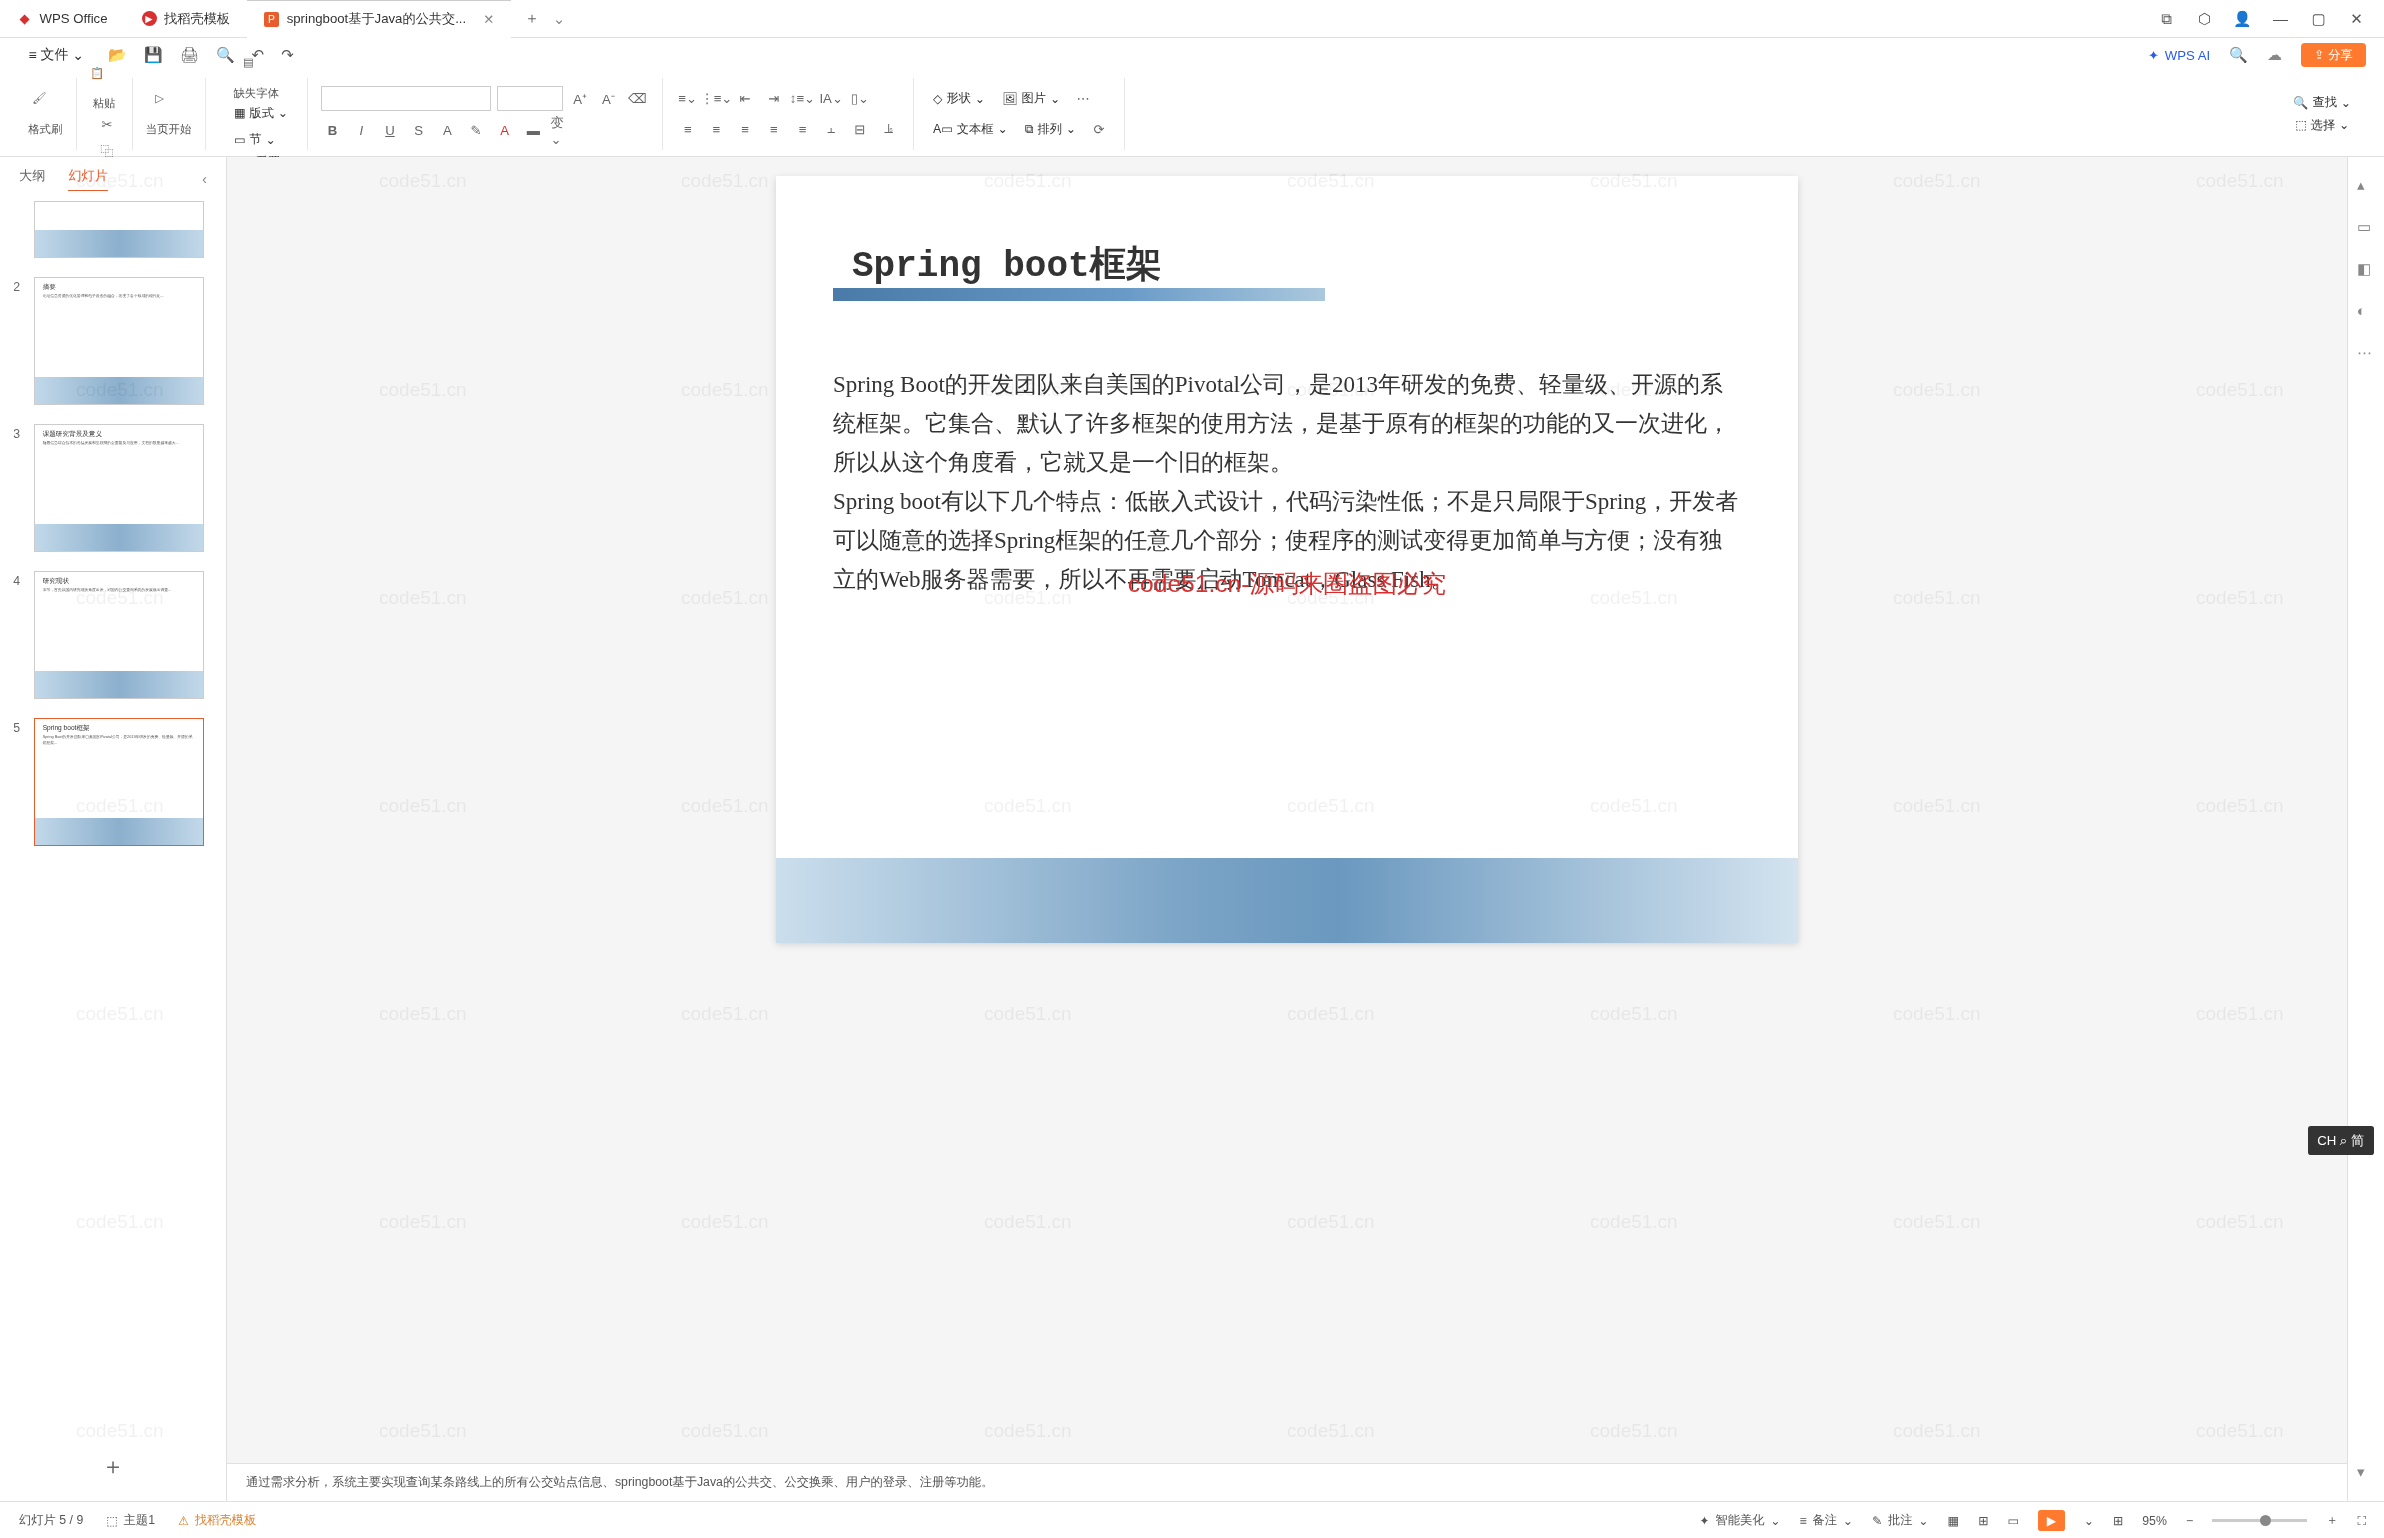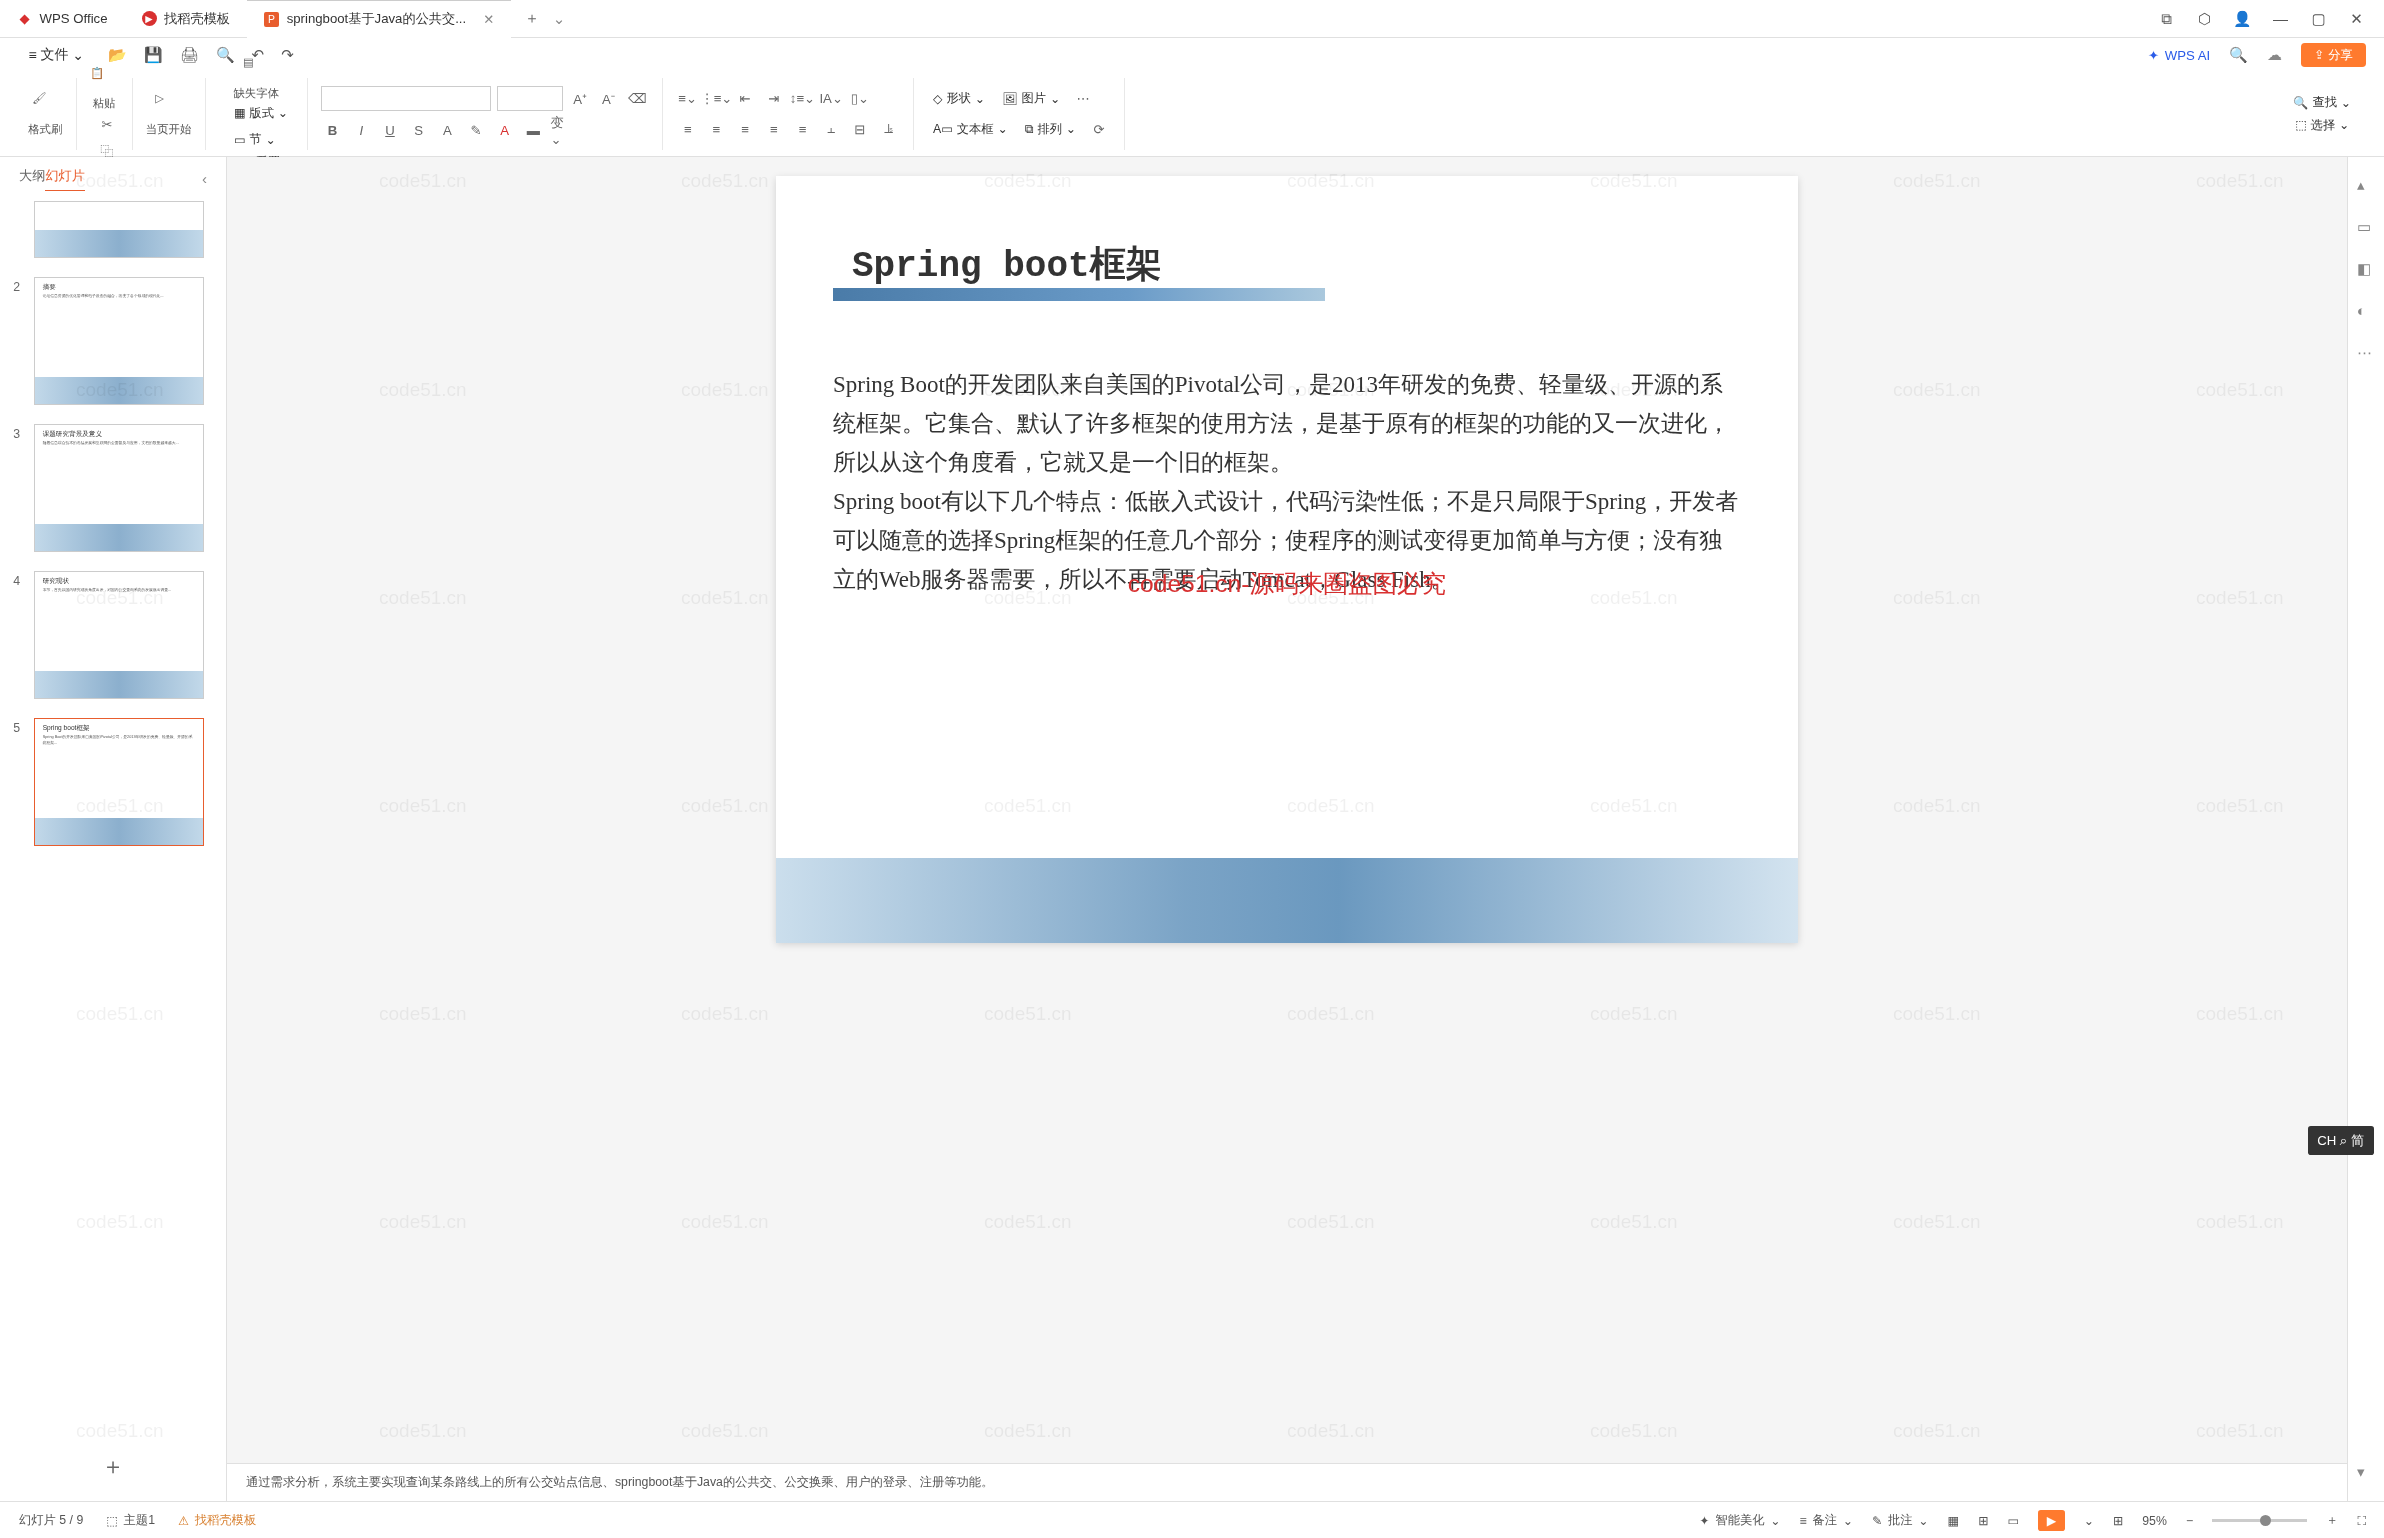--- a/index.html
+++ b/index.html
@@ -39,21 +39,21 @@
 .font-name { width: 170px; }
 .font-size { width: 66px; }
 .shape-btn { display: flex; align-items: center; gap: 3.8px; font-size: 12.3px; color: #333; padding: 1.9px 5.7px; }
 .ribbon-spacer { flex: 1; }
 
 
 .workspace { display: flex; height: calc(100% - 38px - 34px - 85px - 38px); }
 
 
 .sidebar { width: 227px; background: #fff; border-right: 0.9px solid #e0e0e0; display: flex; flex-direction: column; }
-.sidebar-tabs { display: flex; padding: 9.5px 19px 0; align-items: center; }
+.sidebar-tabs { display: flex; padding: 9.5px 19px 0; gap: 23px; align-items: center; }
 .sidebar-tab { font-size: 13.2px; color: #666; padding-bottom: 5.7px; }
 .sidebar-tab.active { color: #e85d2e; border-bottom: 1.9px solid #e85d2e; }
 .collapse-icon { margin-left: auto; color: #888; }
 .thumbs { flex: 1; overflow-y: auto; padding: 9.5px 13.2px; }
 .thumb-item { display: flex; gap: 9.5px; margin-bottom: 19px; }
 .thumb-num { font-size: 12.3px; color: #666; width: 11.4px; padding-top: 3.8px; }
 .thumb { width: 170px; height: 128px; background: #fff; border: 0.9px solid #ccc; position: relative; overflow: hidden; }
 .thumb.active { border: 1.9px solid #e85d2e; }
 .thumb-water { position: absolute; bottom: 0; left: 0; right: 0; height: 26.5px; background: linear-gradient(90deg, #a8c8e0 0%, #5a8db8 50%, #a8c8e0 100%); opacity: 0.7; }
 .thumb-title { font-size: 6.6px; padding: 5.7px 7.6px 1.9px; color: #333; }

